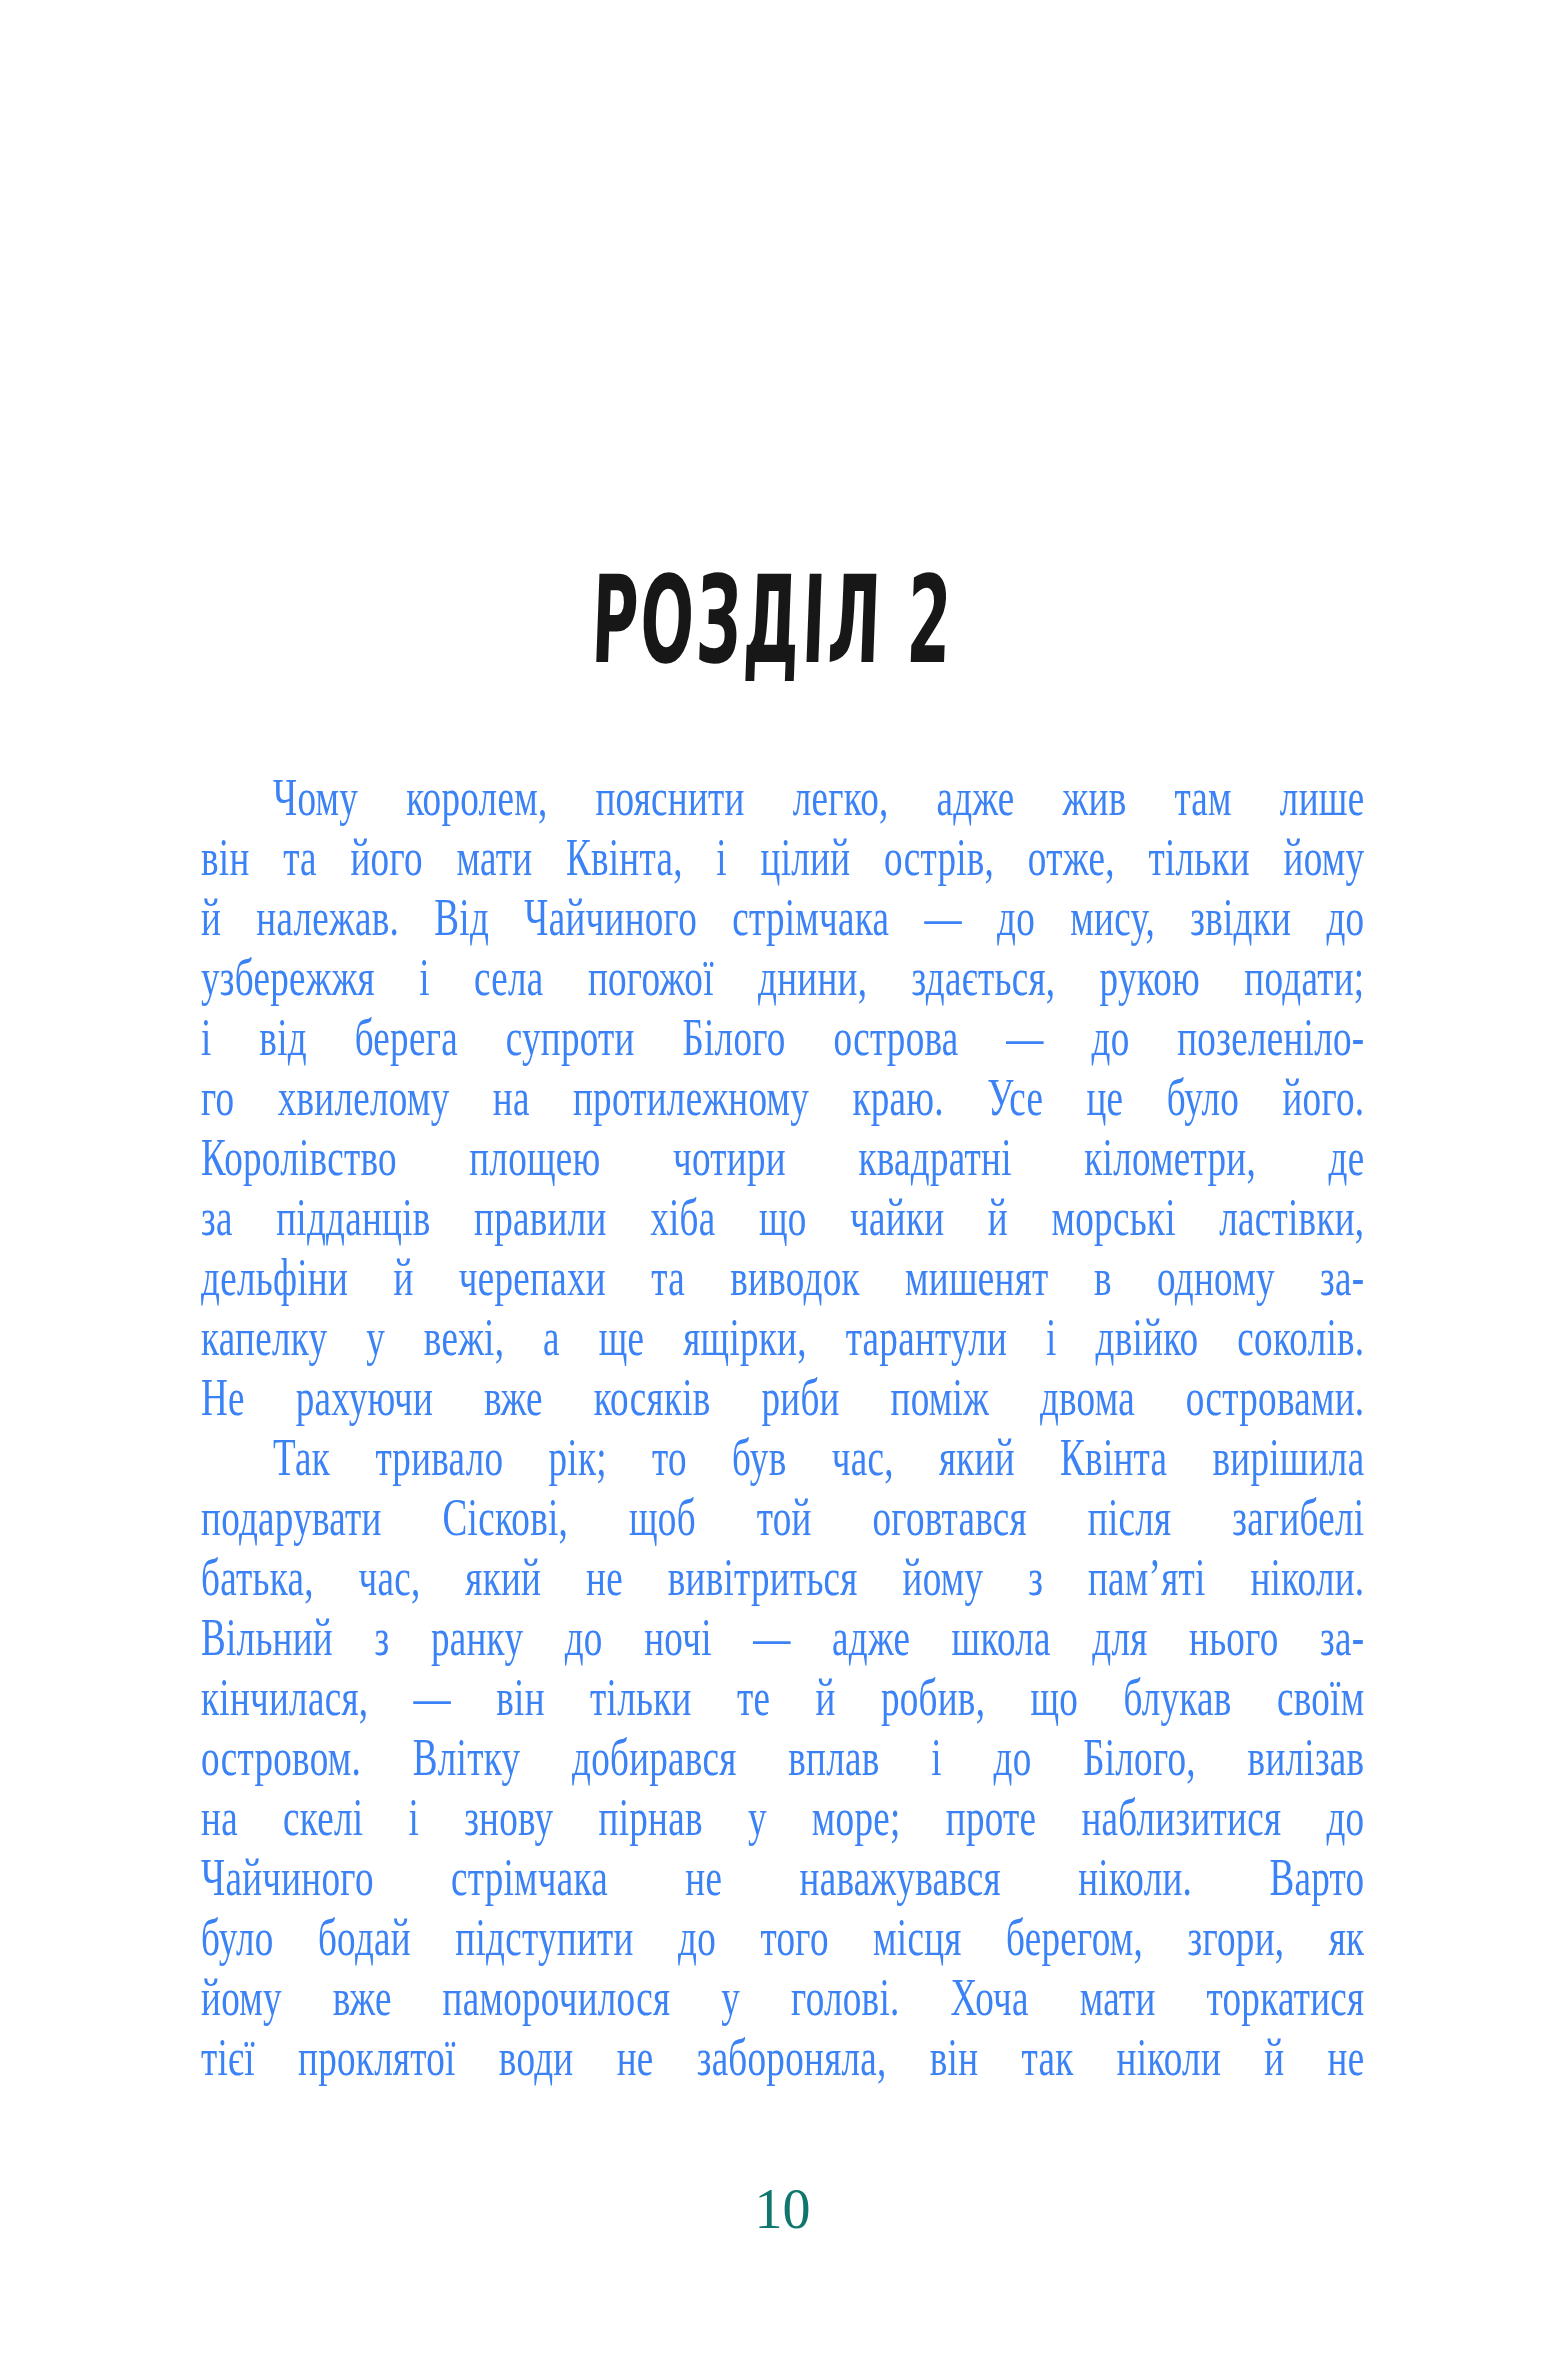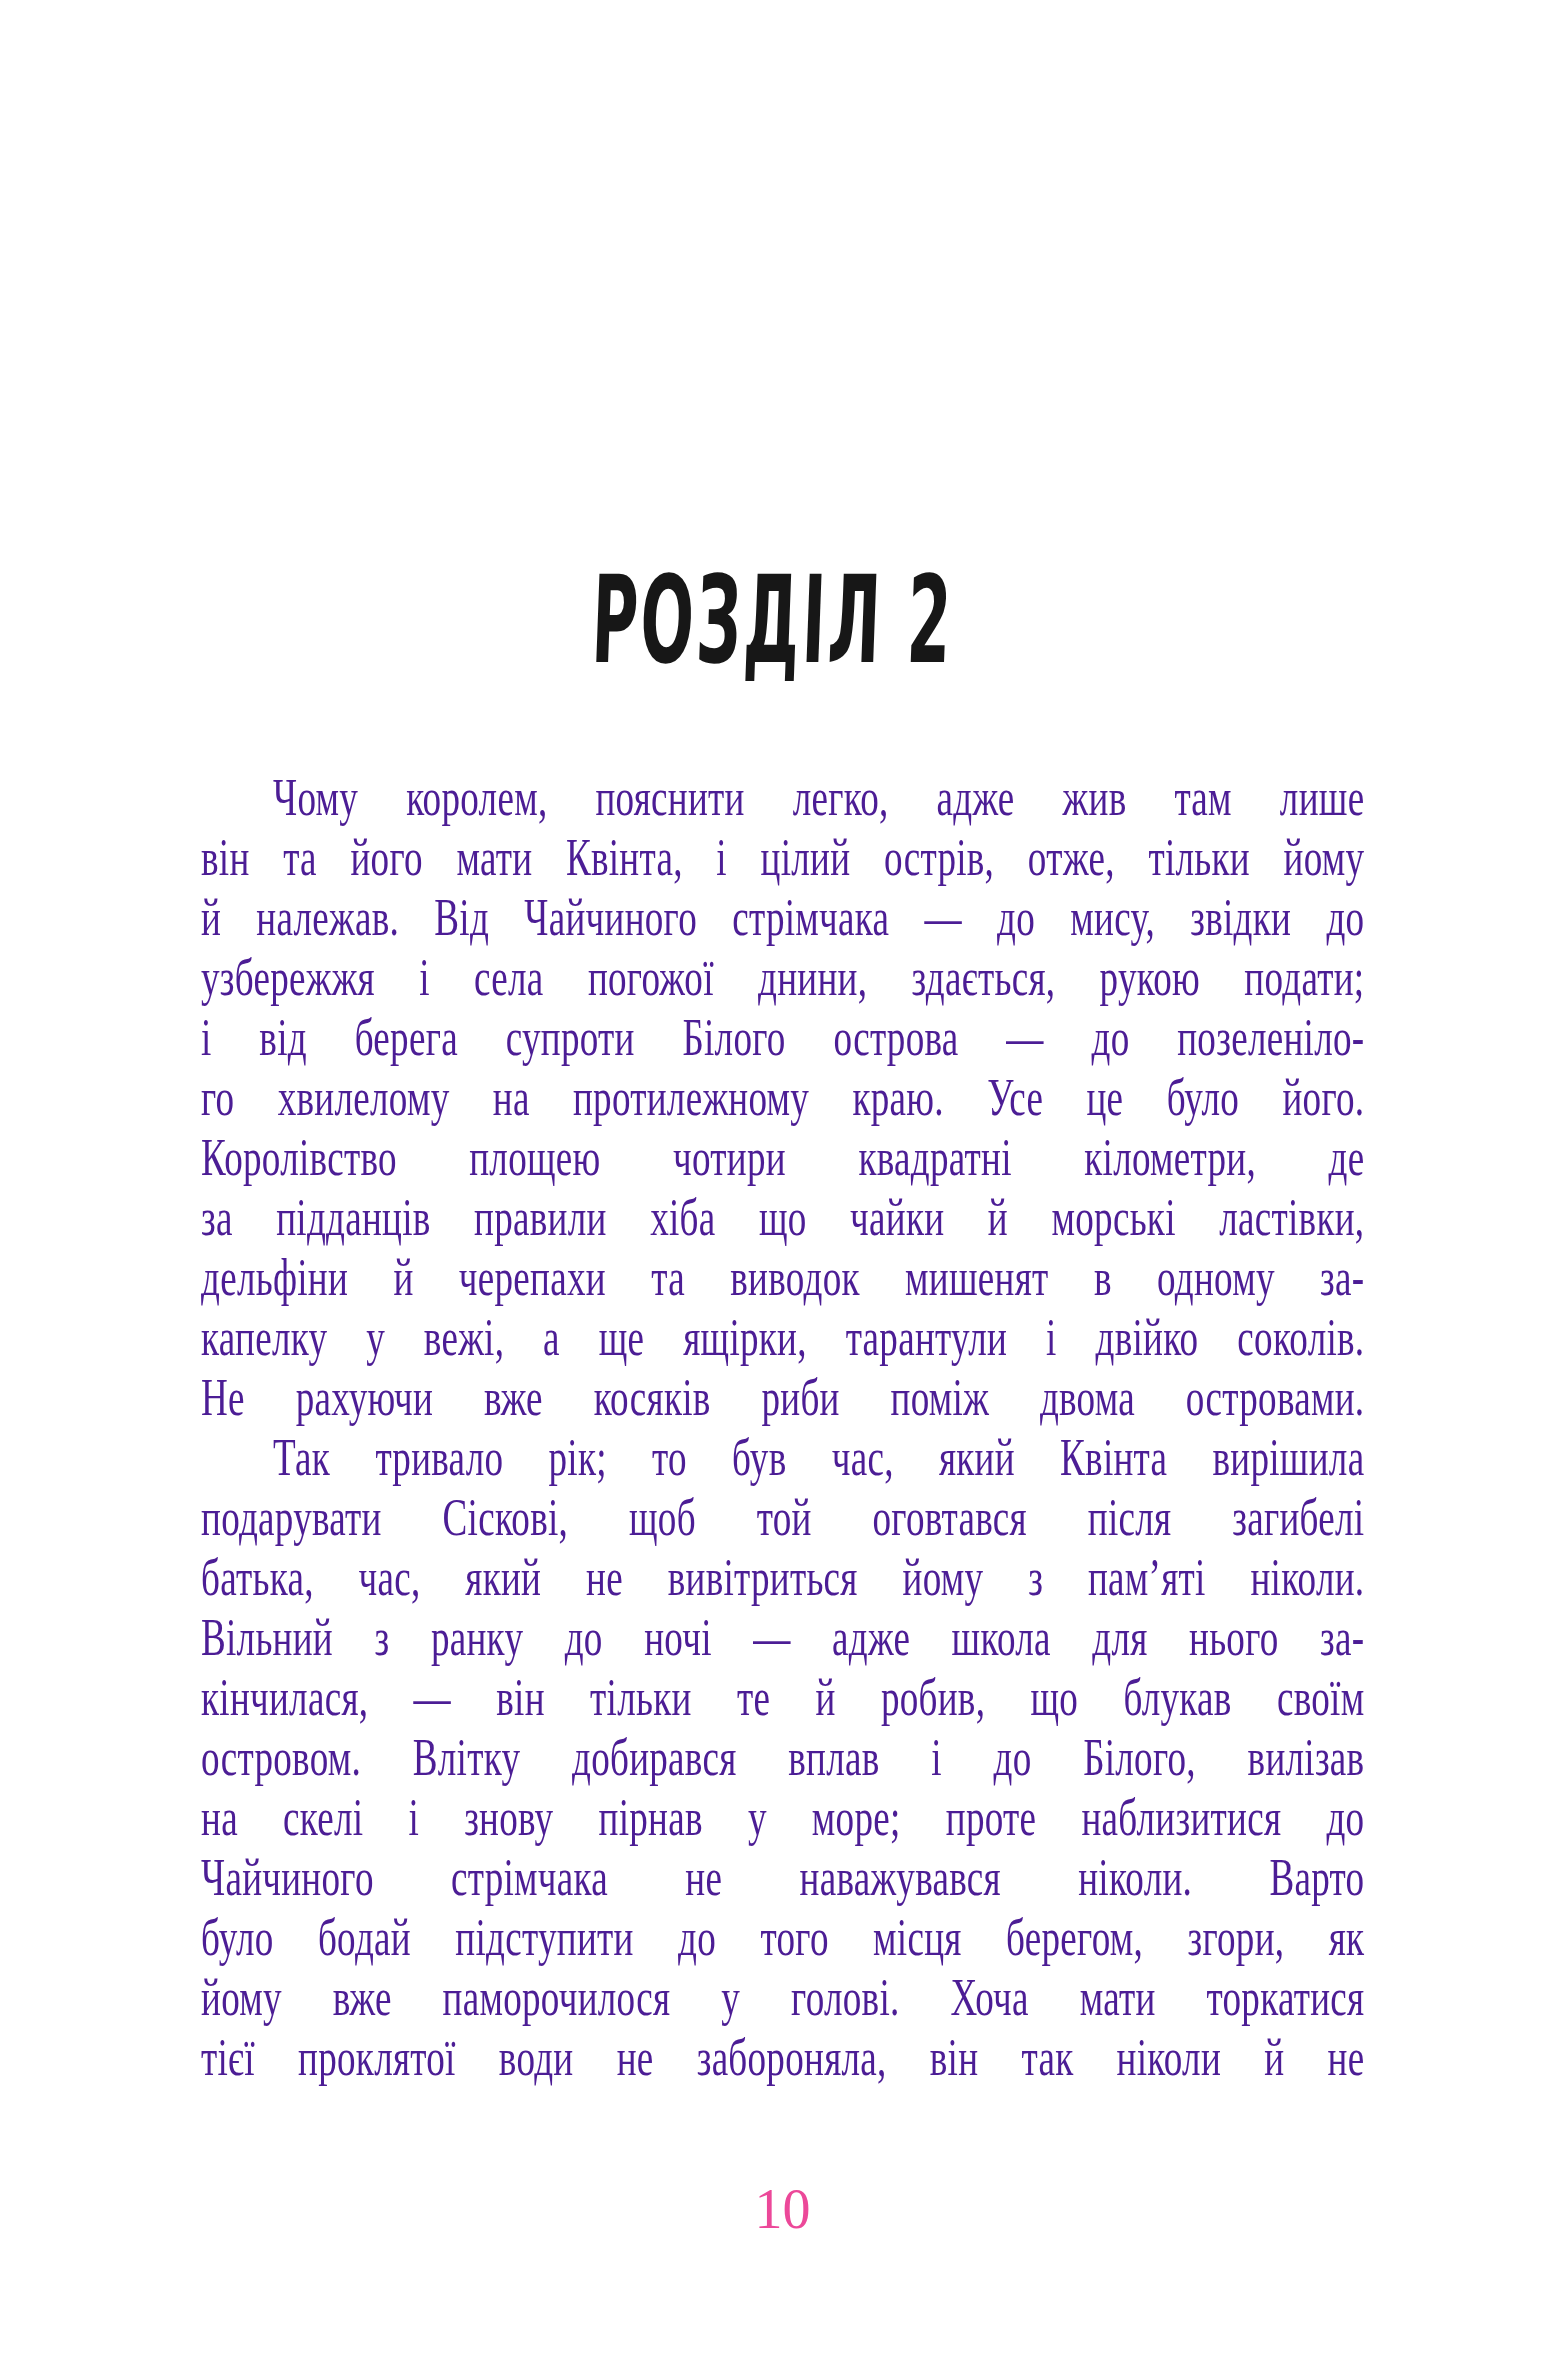--- a/index.html
+++ b/index.html
@@ -41,21 +41,21 @@
     letter-spacing: 4.8px;
     transform: scaleX(0.52) skewX(-4deg);
     white-space: nowrap;
   }
   
   .textblock {
     position: absolute;
     left: 201px;
     top: 767px;
     width: 1163px;
-    color: #4c1d95;
+    color: #3b82f6;
   }
   .line {
     width: 1662px;              
     transform: scaleX(0.7);
     transform-origin: 0 0;
     font-size: 53px;
     line-height: 60px;
     height: 60px;
     text-align: justify;
     text-align-last: justify;
@@ -66,21 +66,21 @@
     text-indent: 103px;
   }
   .pagenum {
     position: absolute;
     top: 2179px;
     left: 201px;
     width: 1163px;
     text-align: center;
     font-size: 56px;
     line-height: 60px;
-    color: #ec4899;
+    color: #0f766e;
   }
 </style>
 </head>
 <body>
 
 <div class="page">
 
   <h1 class="chapter">
     <span class="chapter-inner">РОЗДІЛ 2</span>
   </h1>

